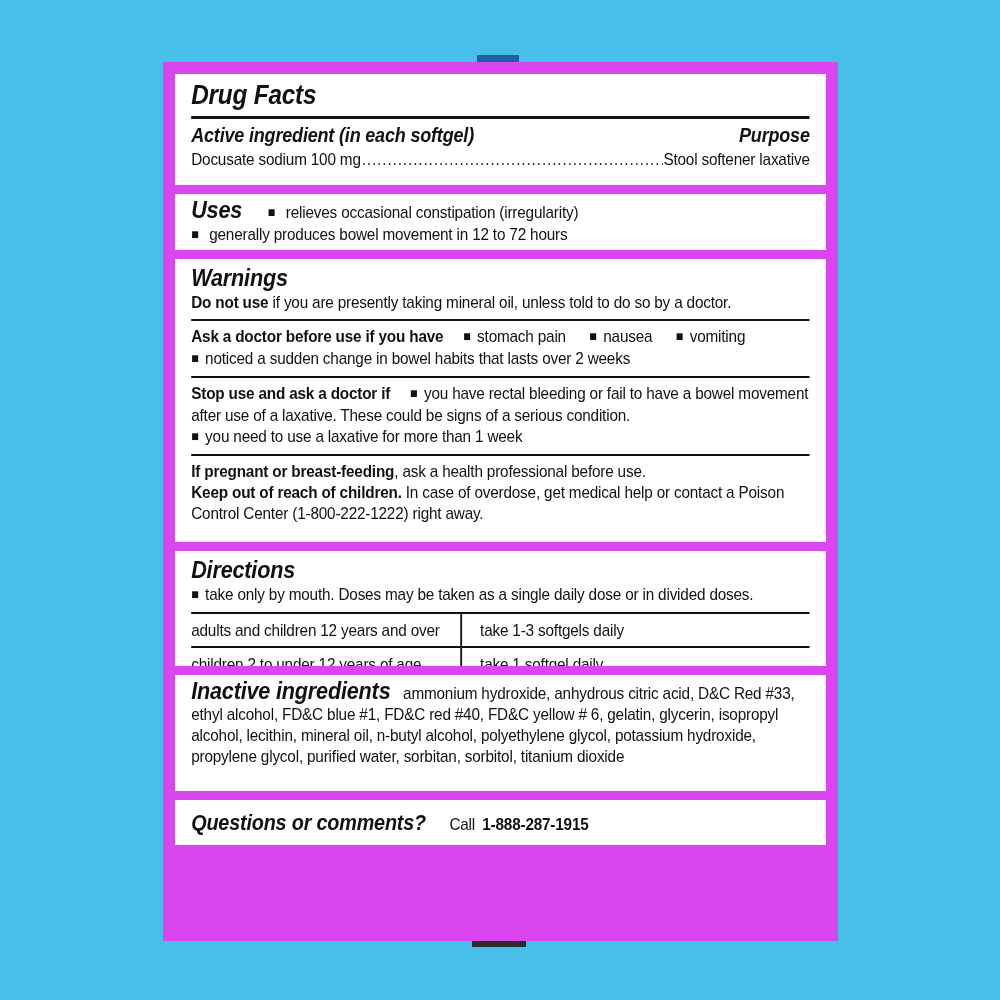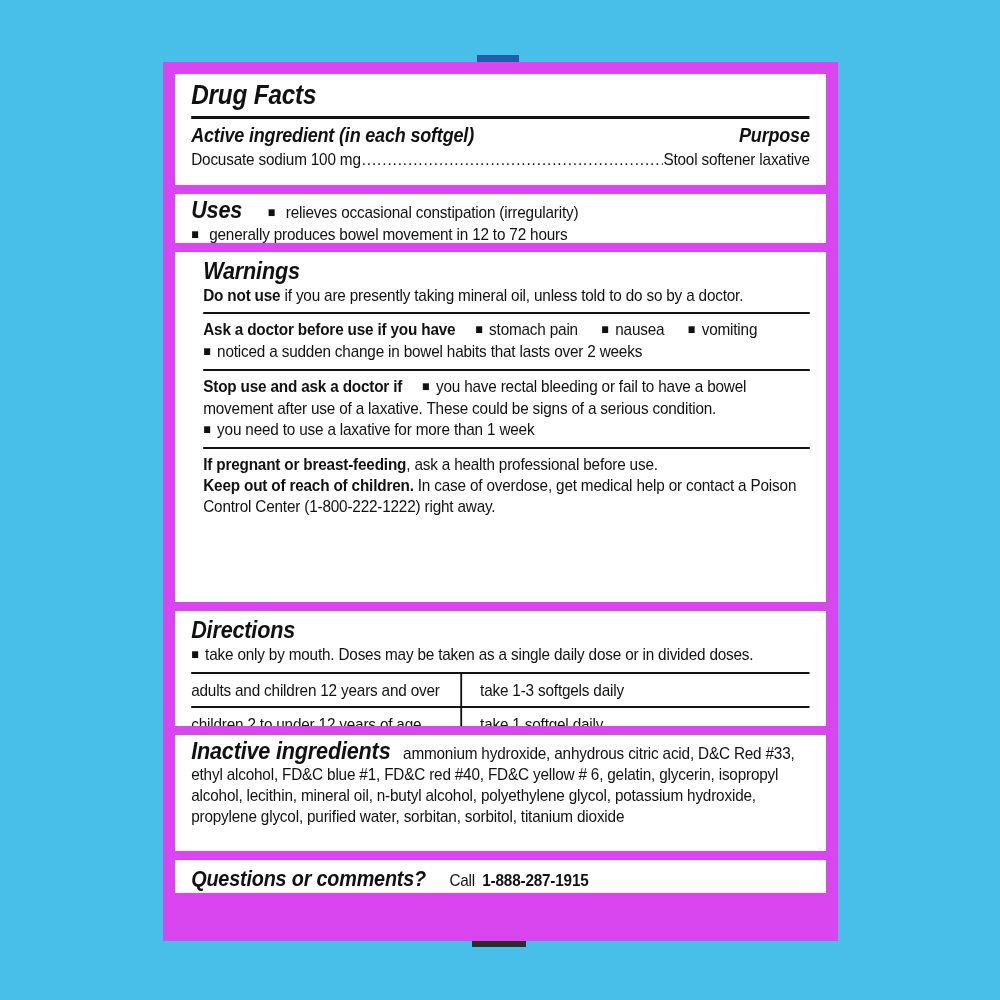--- a/index.html
+++ b/index.html
@@ -43,26 +43,26 @@
   .rule    { border-top:3px solid #111; margin:5px 0 4px 0; }
   .rule-thin { border-top:2px solid #111; margin:6px 0 5px 0; }
   .sq { font-size:14px; margin-right:7px; display:inline-block; transform:translateY(-1px); letter-spacing:0; }
   .gap-lg { display:inline-block; width:22px; }
   .gap-md { display:inline-block; width:26px; }
   .row-split { display:flex; justify-content:space-between; align-items:baseline; }
   .leader-row { display:flex; align-items:baseline; }
   .dots { flex:1; overflow:hidden; white-space:nowrap; font-size:17px; letter-spacing:1px; margin:0 1px; }
   
   .sec-header { height:111px; }
-  .sec-uses { height:49px; }
-  .sec-warnings { height:350px;padding-left:12px; }
+  .sec-uses { height:56px; }
+  .sec-warnings { height:283px; }
   .sec-directions { height:115px; }
   .sec-other { height:60px; }
   .sec-inactive { height:116px; }
-  .sec-questions { height:33px; display:flex; align-items:flex-end; }
+  .sec-questions { height:45px; display:flex; align-items:center; }
   .sec-questions .squeeze { padding-top:0; padding-bottom:0; display:flex; align-items:baseline; }
   
   .dir-table { margin-top:6px; border-top:2px solid #111; }
   .dir-row { display:flex; border-bottom:2px solid #111; height:34px; }
   .dir-row:last-child { border-bottom:none; }
   .dir-col1 { width:301px; flex:none; border-right:2px solid #111; display:flex; align-items:center; }
   .dir-col2 { flex:1; padding-left:20px; display:flex; align-items:center; }
   .mt2 { margin-top:2px; }
   .call-label { font-size:17px; margin-left:26px; margin-right:8px; }
   .phone { font-size:17px; font-weight:bold; }

